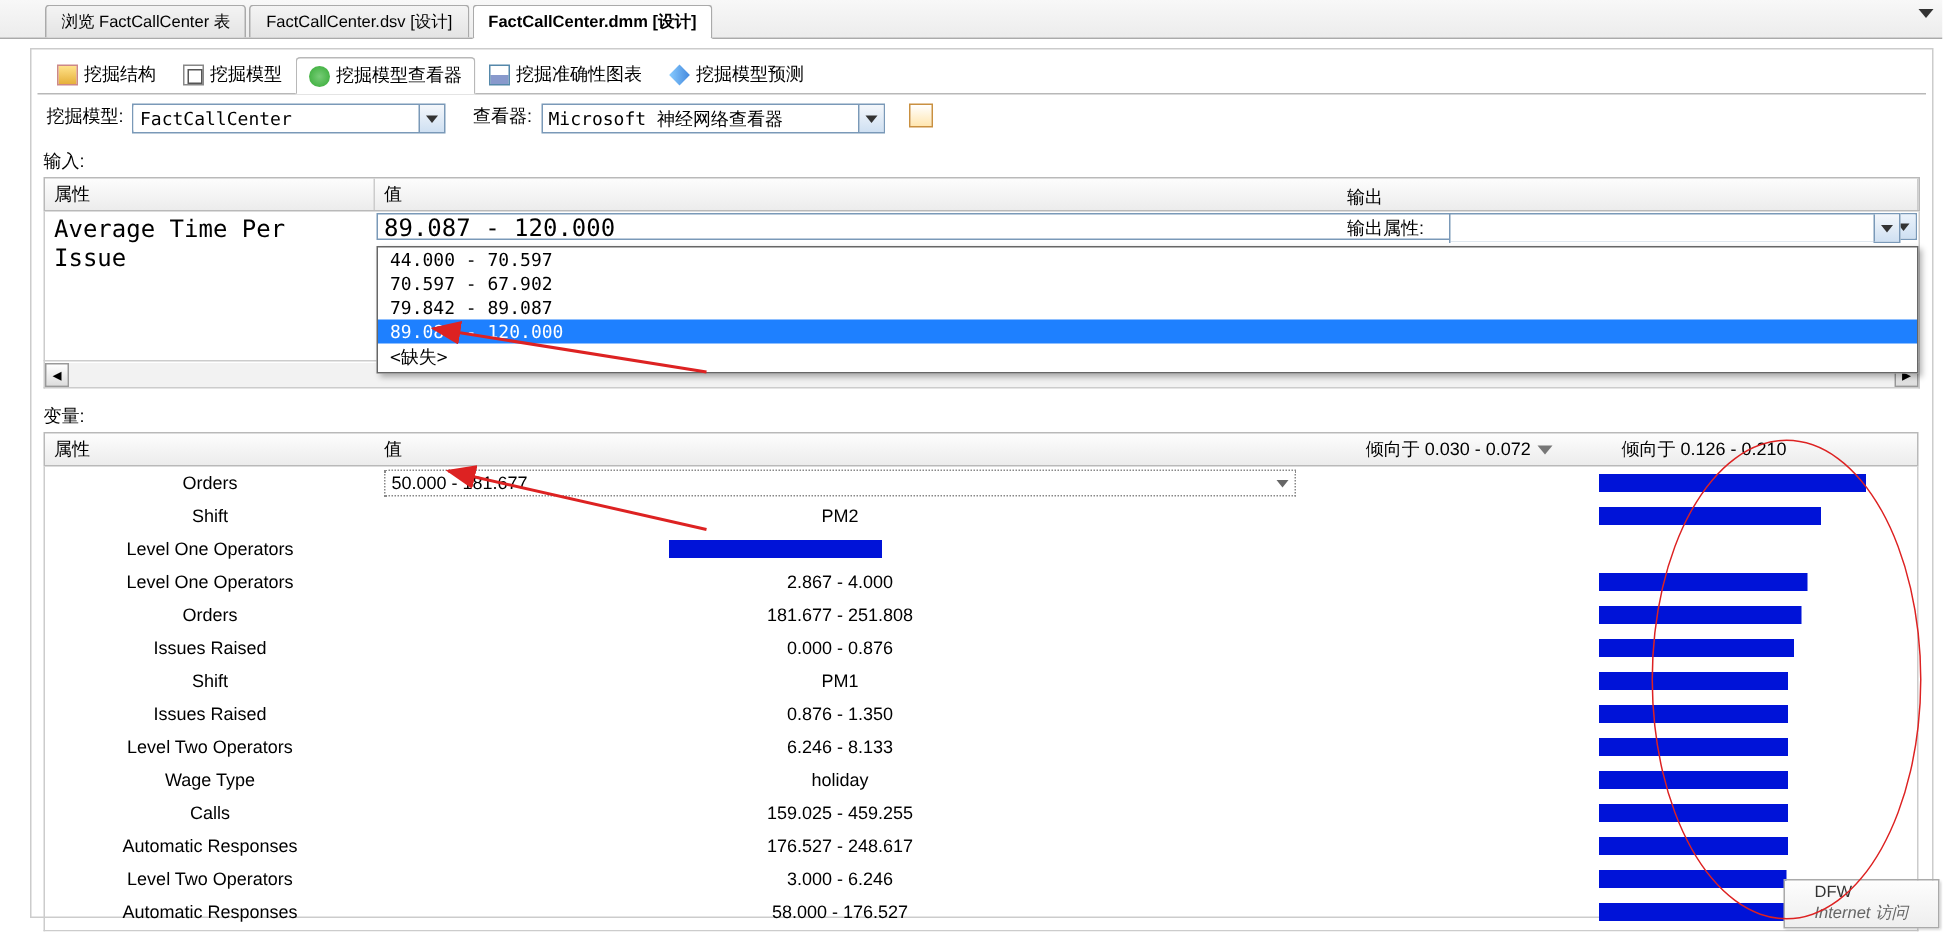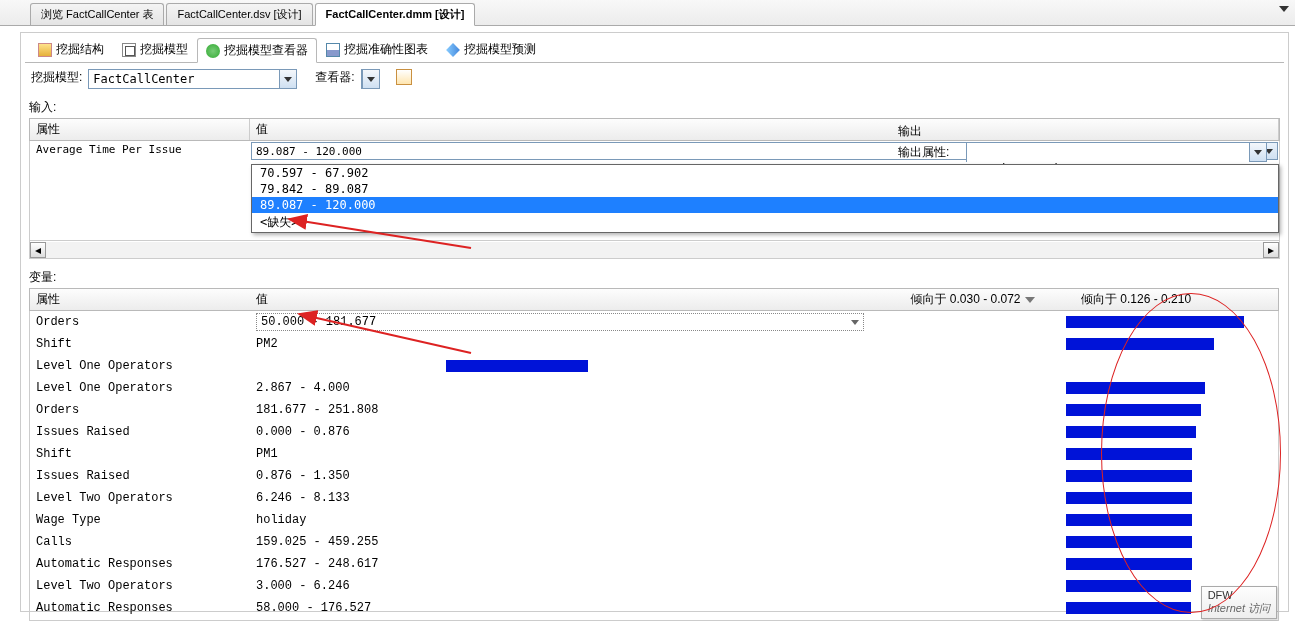--- a/index.html
+++ b/index.html
@@ -35,21 +35,21 @@
   .col-right { width: 380px; }
   
   .section-label { font-size:12px; margin-bottom:2px; }
   .grid-head { display:flex; background:linear-gradient(#fdfdfd,#ececec); border:1px solid #b9b9b9; }
   .grid-head .cell { padding:2px 6px; border-right:1px solid #ccc; font-size:12px; }
   .gw-attr { width:220px; }
   .gw-val { flex:1; }
   
   .input-block { position:relative; border:1px solid #ccc; border-top:none; height: 100px; }
   .input-row { display:flex; }
-  .input-row .cell { padding:2px 6px; font-size:11px; font-family:"SimSun",monospace; }
+  .input-row .cell { padding:2px 6px; font-size:16px; font-family:"SimSun",monospace; }
   
   .value-combo { display:flex; align-items:center; justify-content:space-between; border:1px solid #7a99b8; background:#fff; margin:1px; padding:0 0 0 4px; height:18px; }
   .value-combo .arrow { width:17px; height:100%; background: linear-gradient(#eaf2fb,#cfe0f2); border-left:1px solid #7a99b8; display:flex;align-items:center;justify-content:center; }
   .value-combo .arrow::after{ content:""; border-left:4px solid transparent;border-right:4px solid transparent;border-top:5px solid #333; }
   
   .dropdown { position:absolute; left:221px; right:0; top:23px; background:#fff; border:1px solid #666; box-shadow: 2px 2px 4px rgba(0,0,0,.3); z-index:5; }
   .dropdown-item { padding:1px 8px; font-family:"SimSun",monospace; font-size:12px; cursor:pointer; }
   .dropdown-item.sel { background:#1e80ff; color:#fff; }
   
   .hscroll { display:flex; align-items:center; border:1px solid #ccc; border-top:none; height:18px; margin-bottom:10px; }
@@ -62,37 +62,37 @@
   
   
   .var-hdr { display:flex; background:linear-gradient(#fdfdfd,#ececec); border:1px solid #b9b9b9; }
   .var-hdr .cell, .var-row .cell { padding:2px 6px; font-size:12px; }
   .c-attr { width:220px; }
   .c-val { width: 620px; }
   .c-b1 { width:205px; text-align:center; }
   .c-b2 { flex:1; text-align:left; }
   .var-body { border:1px solid #ccc; border-top:none; overflow:hidden; height: 310px; }
   .var-row { display:flex; height:22px; align-items:center; font-family:"SimSun",monospace; }
-  .var-row .c-attr, .var-row .c-val { font-family:Liberation Mono, monospace; }
+  .var-row .c-attr, .var-row .c-val { font-family:Liberation Sans, sans-serif;text-align:center; }
   .val-boxed { display:flex; align-items:center; border:1px dotted #888; padding:0 4px; height:18px; width:608px; justify-content:space-between; }
   .val-boxed::after{ content:""; width:0;height:0;border-left:4px solid transparent;border-right:4px solid transparent;border-top:5px solid #666; }
   
   .tri { display:inline-block; width:0;height:0;border-left:5px solid transparent;border-right:5px solid transparent;border-top:6px solid #777; margin-left:4px; }
   
   .bar { height:12px; background:#0013d8; }
   .b1wrap { width:190px; }
   .b2wrap { width:190px; position:relative; }
   
   
   .arrow-svg { position:absolute; pointer-events:none; z-index:8; }
   
   
   .ellipse { position:absolute; border:1px solid #d22; border-radius: 50% / 50%; pointer-events:none; z-index:9; }
   
-  .status-tip { position:absolute; right:18px; bottom:2px; border:1px solid #aaa; background:linear-gradient(#fdfdfd,#eee); padding:2px 6px; font-size:11px; box-shadow:1px 1px 2px rgba(0,0,0,.2); }
+  .status-tip { position:absolute; right:2px; bottom:2px; border:1px solid #aaa; background:linear-gradient(#fdfdfd,#eee); padding:2px 20px; font-size:11px; box-shadow:1px 1px 2px rgba(0,0,0,.2); }
   .status-tip .t1 { color:#333; }
   .status-tip .t2 { color:#666; font-style:italic; }
   
   .top-arrow { position:absolute; right:4px; top:2px; width:14px;height:14px; }
   .top-arrow::after{content:"";display:block;width:0;height:0;border-left:5px solid transparent;border-right:5px solid transparent;border-top:6px solid #333;margin:4px auto;}
 </style>
 </head>
 <body>
 
 <div class="tab-bar">
@@ -127,20 +127,21 @@
   </div>
 
   <div class="model-row">
     <span>挖掘模型:</span>
     <div class="combo">
       <input style="width: 190px;" value="FactCallCenter">
       <span class="arrow"></span>
     </div>
     <span style="margin-left:12px">查看器:</span>
     <div class="combo">
+      <input style="width: 210px;" value="Microsoft 神经网络查看器">
       <span class="arrow"></span>
     </div>
     <span class="ico-prop" style="margin-left:10px"></span>
   </div>
 
   <div class="content-row">
 
     <div class="col-left">
       <div class="section-label">输入:</div>
       <div class="grid-head">
@@ -151,20 +152,21 @@
         <div class="input-row">
           <div class="cell gw-attr">Average Time Per Issue</div>
           <div class="cell gw-val" style="padding:0">
             <div class="value-combo">
               <span style="font-family:'SimSun',monospace">89.087 - 120.000</span>
               <span class="arrow"></span>
             </div>
           </div>
         </div>
         <div class="dropdown">
+          <div class="dropdown-item">44.000 - 70.597</div>
           <div class="dropdown-item">70.597 - 67.902</div>
           <div class="dropdown-item">79.842 - 89.087</div>
           <div class="dropdown-item sel">89.087 - 120.000</div>
           <div class="dropdown-item">&lt;缺失&gt;</div>
         </div>
       </div>
       <div class="hscroll">
         <div class="btn">◂</div>
         <div class="track"></div>
         <div class="btn">▸</div>

